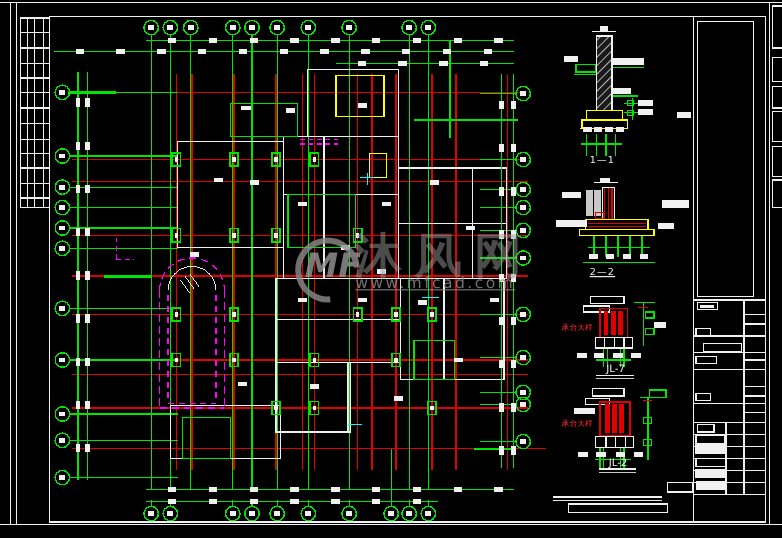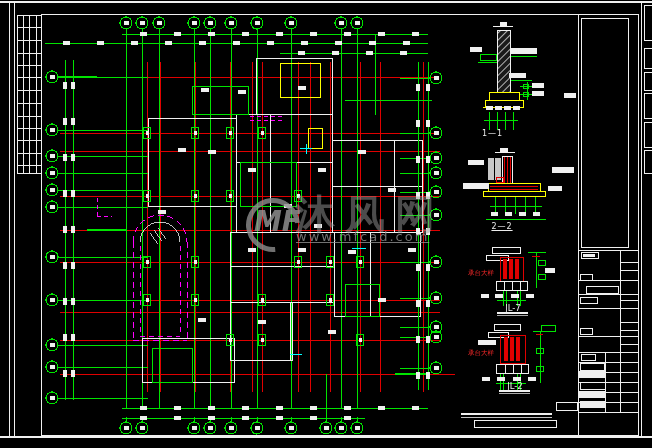--- a/index.html
+++ b/index.html
@@ -623,19 +623,19 @@
       </g>
   </svg>
 
   <div id="wm">
     <div id="wm-logo-arc" style="left:246px;top:198px;"></div>
     <div id="wm-name" class="ov" style="left:295px;top:194px;font-size:40px;letter-spacing:10px;">沐风网</div>
     <div id="wm-logo-txt" class="ov" style="left:254px;top:208px;font-size:28px;">MF</div>
     <div id="wm-url" class="ov" style="left:296px;top:230px;font-size:13px;letter-spacing:2px;text-decoration:underline;">www.mfcad.com</div>
   </div>
 
-  <div class="ov cadtxt" style="left:482px;top:130px;width:40px;font-size:8px;letter-spacing:1px;">1—1</div>
+  <div class="ov cadtxt" style="left:482px;top:130px;width:40px;text-align:center;font-size:8px;letter-spacing:1px;">1—1</div>
   <div class="ov cadtxt" style="left:482px;top:223px;width:40px;text-align:center;font-size:8px;letter-spacing:1px;text-decoration:underline;">2—2</div>
   <div class="ov redtxt" style="left:468px;top:270px;font-size:6.5px;">承台大样</div>
   <div class="ov redtxt" style="left:468px;top:350px;font-size:6.5px;">承台大样</div>
   <div class="ov cadtxt" style="left:490px;top:304px;width:46px;text-align:center;font-size:8.5px;">JL-7</div>
   <div class="ov cadtxt" style="left:492px;top:382px;width:46px;text-align:center;font-size:8.5px;">JL-2</div>
 </div>
 
 </body></html>

